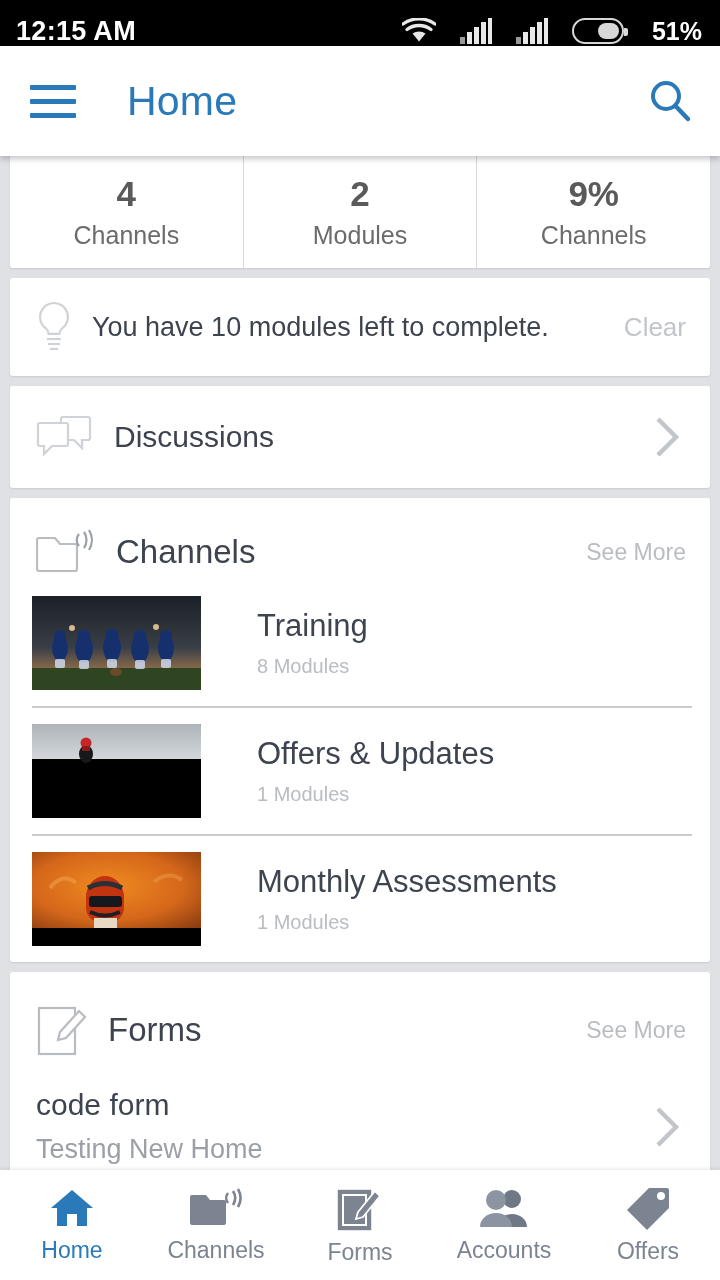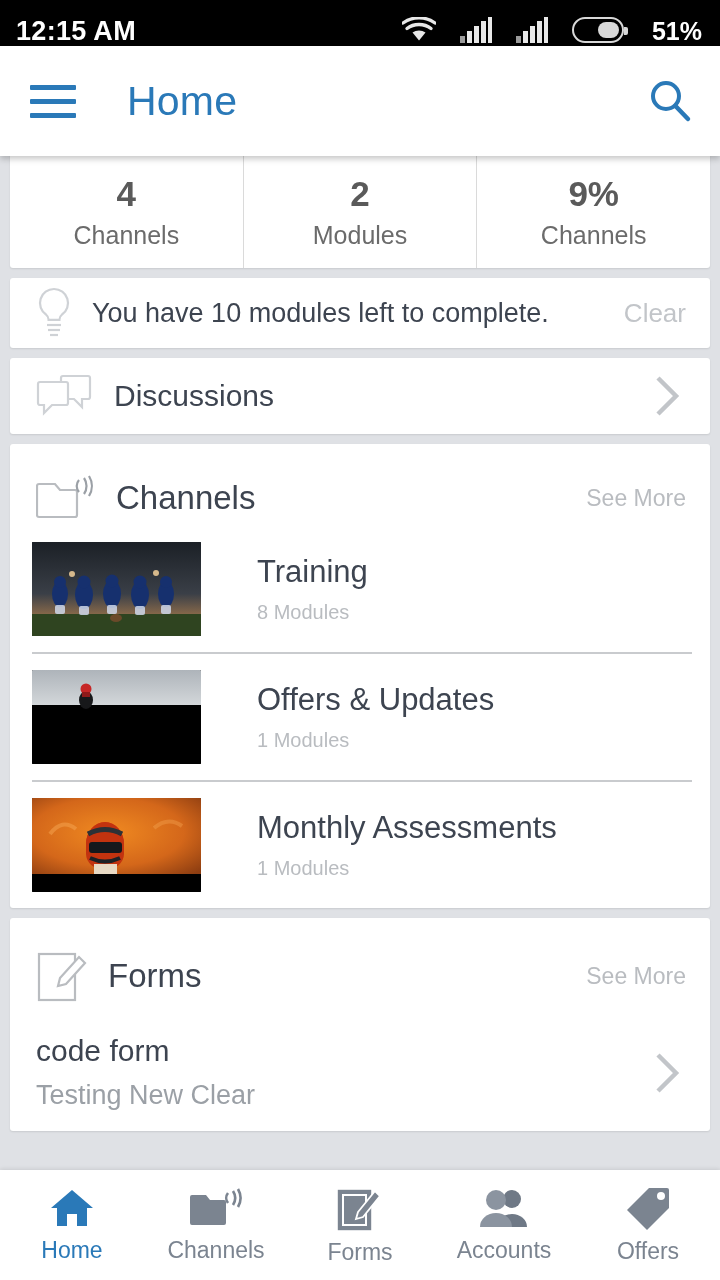--- a/index.html
+++ b/index.html
@@ -11,21 +11,21 @@
   }
   .phone { position: relative; width: 720px; height: 1280px; background: #dfe1e5; }
 
   
   .statusbar {
     height: 46px; background: #000; color: #fff;
     display: flex; align-items: center; justify-content: space-between;
     padding: 16px 18px 0 16px;
   }
   .status-time { font-size: 27px; font-weight: 600; letter-spacing: .3px; }
-  .status-right { display: flex; align-items: flex-start; gap: 24px; }
+  .status-right { display: flex; align-items: center; gap: 24px; }
   .status-pct { font-size: 25px; font-weight: 700; margin-left: 4px; }
   .batt {
     width: 52px; height: 26px; border: 2.5px solid #d8d8d8; border-radius: 13px;
     position: relative; padding: 3px;
   }
   .batt::after {
     content: ""; position: absolute; right: -6px; top: 8px;
     width: 4px; height: 8px; background: #d8d8d8; border-radius: 0 2px 2px 0;
   }
   .batt i { display: block; height: 100%; width: 51%; background: #d8d8d8; border-radius: 8px; float: right; }
@@ -58,26 +58,26 @@
   .card-stats {
     margin-top: -22px; display: flex; align-items: stretch;
     height: 134px; padding-top: 22px;
   }
   .stat { flex: 1; display: flex; flex-direction: column; align-items: center; justify-content: center; }
   .stat + .stat { border-left: 1.5px solid #dadada; }
   .stat-value { font-size: 35px; font-weight: 700; color: #5a5a5a; line-height: 1.15; }
   .stat-label { font-size: 25px; color: #6b6b6b; margin-top: 7px; }
 
   
-  .card-notice { height: 70px; display: flex; align-items: center; padding: 0 24px 0 22px; }
+  .card-notice { height: 98px; display: flex; align-items: center; padding: 0 24px 0 22px; }
   .notice-text { font-size: 27px; color: #3d4450; margin-left: 16px; flex: 1; }
   .notice-clear { font-size: 26px; color: #c2c5c9; cursor: pointer; padding-left: 12px; }
 
   
-  .card-disc { height: 76px; display: flex; align-items: center; padding: 0 22px 0 26px; }
+  .card-disc { height: 102px; display: flex; align-items: center; padding: 0 22px 0 26px; }
   .disc-text { font-size: 30px; color: #3d4450; margin-left: 22px; flex: 1; }
 
   
   .sec-head { display: flex; align-items: center; padding: 30px 24px 4px 26px; }
   .sec-title { font-size: 33px; color: #3d4450; margin-left: 20px; }
   .sec-more { margin-left: auto; font-size: 23px; color: #b9bcc0; cursor: pointer; }
 
   .ch-row { display: flex; align-items: center; padding: 16px 0 16px 0; margin: 0 18px 0 22px; }
   .ch-row + .ch-row { border-top: 2px solid #c9cbce; }
   .ch-thumb {
@@ -307,21 +307,21 @@
         <svg width="52" height="56" viewBox="0 0 52 56">
           <rect x="3" y="6" width="36" height="46" fill="#fff" stroke="#b9bcc0" stroke-width="2.2"></rect>
           <path d="M24 30 L43 9 l6 6 -19 21 -8 2 Z" fill="#fff" stroke="#b9bcc0" stroke-width="2.2"></path>
         </svg>
         <div class="sec-title">Forms</div>
         <div class="sec-more">See More</div>
       </div>
       <div class="form-row">
         <div>
           <div class="form-name">code form</div>
-          <div class="form-sub" style="margin-top:12px;">Testing New Clear</div>
+          <div class="form-sub" style="margin-top:12px;">Testing New Home</div>
         </div>
         <svg class="form-chevron" width="42" height="52" viewBox="0 0 42 52">
           <polyline points="12,8 30,26 12,44" fill="none" stroke="#c2c5c9" stroke-width="4.5"></polyline>
         </svg>
       </div>
     </div>
 
   </div>
 
   <div class="bottomnav">

